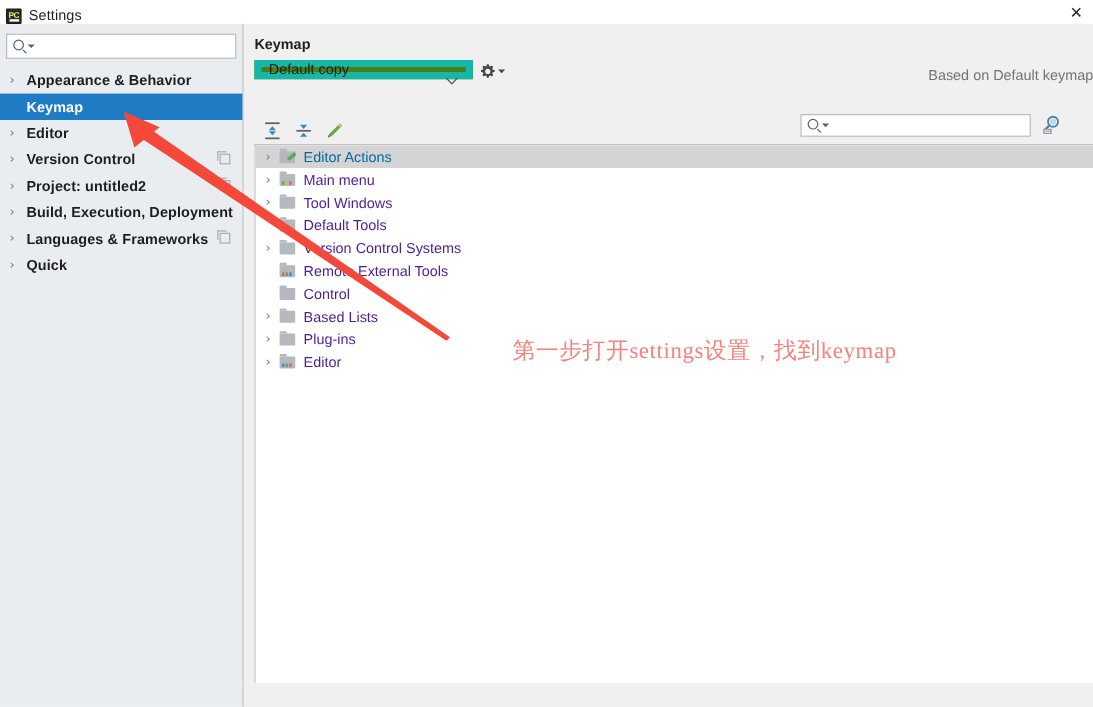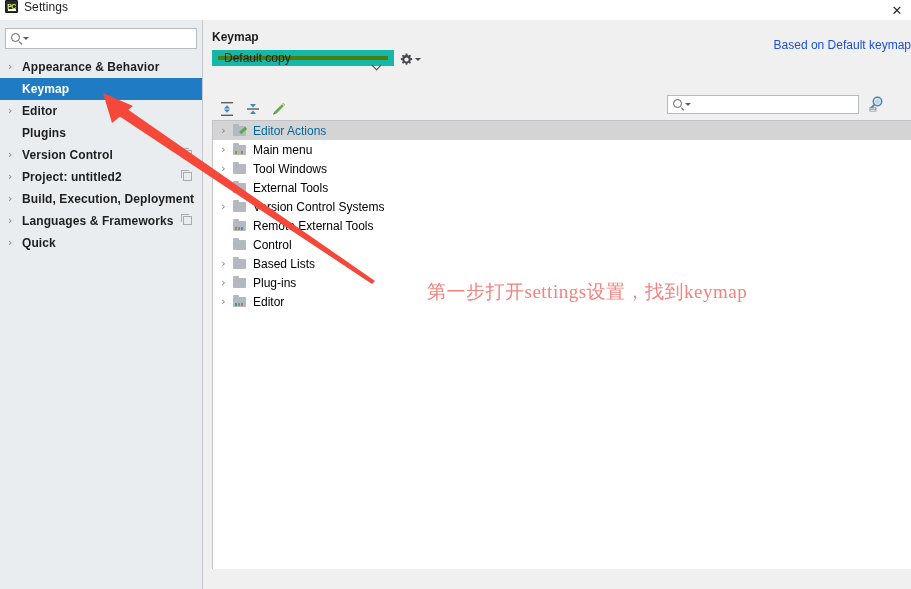--- a/index.html
+++ b/index.html
@@ -16,21 +16,21 @@
     position: relative;
     width: 911px; height: 589px;
     background: #f0f0f0;
   }
 
   
   #titlebar {
     position: absolute; left: 0; top: 0;
     width: 911px; height: 20px;
     background: #ffffff;
-    display: flex; align-items: flex-start;
+    display: flex; align-items: flex-end;
   }
   #app-icon {
     width: 13px; height: 13px;
     margin-left: 5px; margin-right: 6px;
     background: #2b2b2b;
     border: 1px solid #1a1a1a;
     position: relative; flex: none;
     border-radius: 1px;
   }
   #app-icon .pc {
@@ -193,22 +193,22 @@
     width: 13px; height: 13px;
   }
   .gear-caret {
     position: absolute; left: 15px; top: 7px;
     width: 0; height: 0;
     border-left: 3px solid transparent;
     border-right: 3px solid transparent;
     border-top: 3.5px solid #45494d;
   }
   #based-on {
-    position: absolute; right: 0px; top: 18px;
-    font-size: 12px; color: #1d4ed8;
+    position: absolute; right: 0px; top: 36px;
+    font-size: 12px; color: #737373;
     white-space: nowrap;
   }
 
   
   #tree-toolbar {
     position: absolute; left: 8px; top: 78px;
     width: 696px; height: 22px;
   }
   .tb-btn {
     position: absolute; top: 0;
@@ -294,21 +294,21 @@
     display: flex; gap: 1px;
   }
   .ov-dots i {
     width: 2px; height: 3px; display: block;
   }
   .ov-dots i.r { background: #d96a4a; }
   .ov-dots i.g { background: #6aa84f; }
   .ov-dots i.b { background: #4a86c8; }
   .ov-dots i.y { background: #d9b84a; }
   .tree-row .t-label {
-    font-size: 12px; color: #000000;
+    font-size: 12px; color: #4c1d95;
     white-space: nowrap;
   }
   .tree-row.selected .t-label { color: #0369a1; }
 
   
   #annotation {
     position: absolute; left: 0; top: 0;
     width: 911px; height: 589px;
     pointer-events: none;
   }
@@ -363,24 +363,20 @@
         <span class="twisty">›</span>
         <span class="side-label">Appearance &amp; Behavior</span>
       </div>
       <div class="side-item selected">
         <span class="twisty empty">›</span>
         <span class="side-label">Keymap</span>
       </div>
       <div class="side-item">
         <span class="twisty">›</span>
         <span class="side-label">Editor</span>
-      </div>
-      <div class="side-item">
-        <span class="twisty empty">›</span>
-        <span class="side-label">Plugins</span>
       </div>
       <div class="side-item">
         <span class="twisty">›</span>
         <span class="side-label">Version Control</span>
         <span class="copy-badge"></span>
       </div>
       <div class="side-item">
         <span class="twisty">›</span>
         <span class="side-label">Project: untitled2</span>
         <span class="copy-badge"></span>
@@ -497,21 +493,21 @@
             <span class="folder"></span>
           </span>
         <span class="t-label">Tool Windows</span>
       </div>
 
       <div class="tree-row">
         <span class="t-twisty empty">›</span>
         <span class="t-icon">
             <span class="folder"></span>
           </span>
-        <span class="t-label">External Tools</span>
+        <span class="t-label">Default Tools</span>
       </div>
 
       <div class="tree-row">
         <span class="t-twisty">›</span>
         <span class="t-icon">
             <span class="folder"></span>
           </span>
         <span class="t-label">Version Control Systems</span>
       </div>
 

